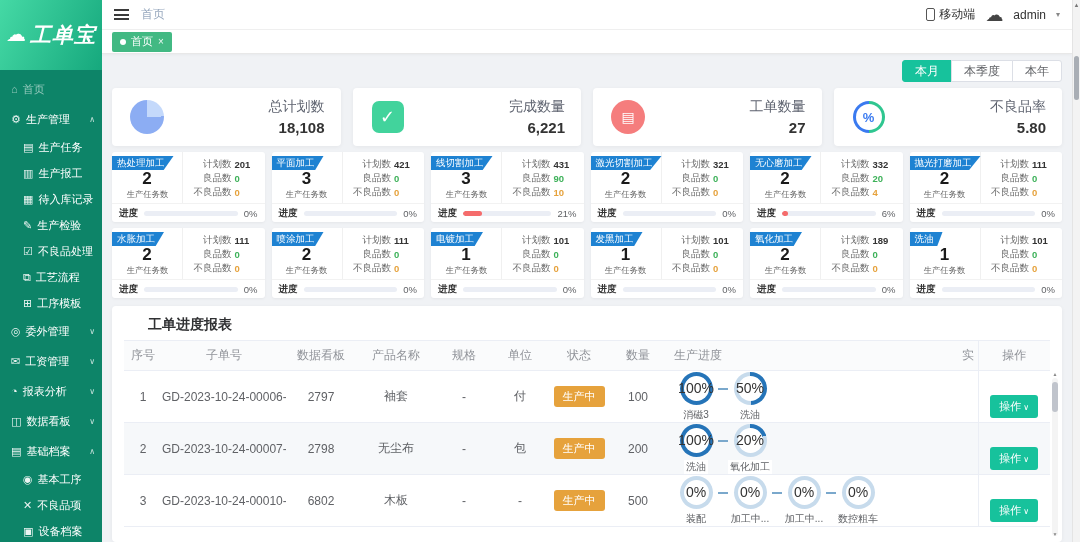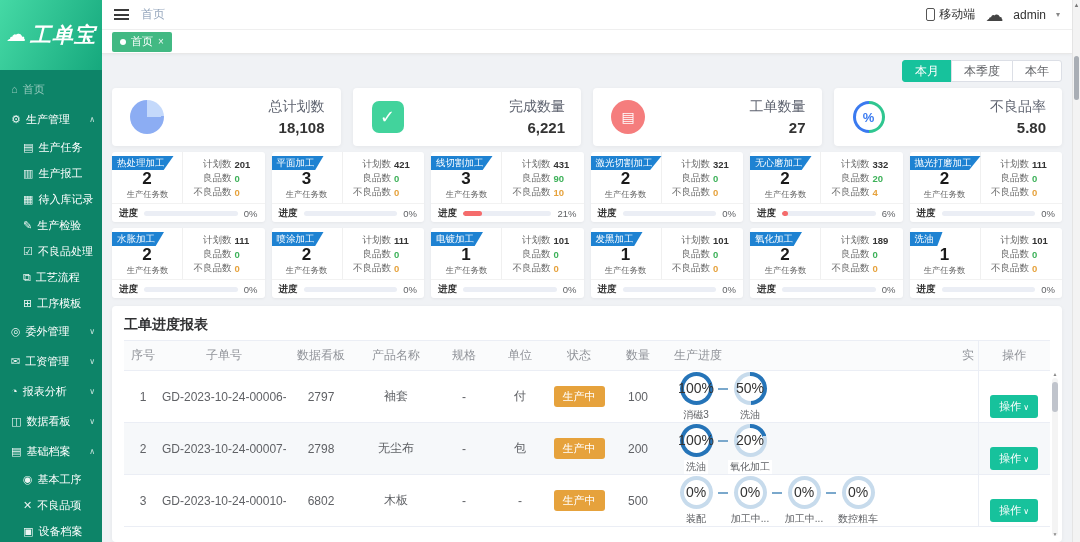--- a/index.html
+++ b/index.html
@@ -76,21 +76,21 @@
   .v-good { color:#3db159; }
   .v-bad { color:#e6a23c; }
   .pc-bottom { border-top:1px solid #f2f2f2; height:19px; display:flex; align-items:center; padding:0 7px; font-size:9.5px; flex:0 0 auto; }
   .pc-plabel { color:#333; font-weight:bold; }
   .pc-track { flex:1; height:5px; background:#ebeef5; border-radius:3px; margin:0 6px; overflow:hidden; }
   .pc-fill { --p:0; display:block; height:100%; width:calc(var(--p) * 1%); background:#f56c6c; border-radius:3px; }
   .pc-pct { color:#606266; }
 
   
   .report { margin-top:8px; background:#fff; border-radius:4px; box-shadow:0 1px 4px rgba(0,0,0,.05); flex:1; overflow:hidden; padding:10px 12px; position:relative; }
-  .rhead { display:flex; align-items:center; }
+  .rhead { display:flex; align-items:center;margin-left:24px; }
   .rtitle { font-size:14px; font-weight:bold; color:#303133; }
   .filters { margin-left:auto; display:flex; }
   .fbtn { border:1px solid #dcdfe6; background:#fff; color:#606266; font-size:11px; padding:0 9px; height:24px; line-height:22px; cursor:pointer; margin-left:-1px; white-space:nowrap; }
   .fbtn:first-child { border-radius:3px 0 0 3px; }
   .fbtn:last-child { border-radius:0 3px 3px 0; }
   .fbtn.active { background:#17c29c; border-color:#17c29c; color:#fff; position:relative; }
 
   table { margin-top:6px; width:100%; border-collapse:collapse; table-layout:fixed; font-size:12px; }
   th { height:30px; font-weight:normal; color:#909399; background:#fafbfc; border-top:1px solid #ebeef5; border-bottom:1px solid #ebeef5; text-align:center; overflow:hidden; white-space:nowrap; }
   td { height:52px; color:#606266; border-bottom:1px solid #ebeef5; text-align:center; overflow:hidden; white-space:nowrap; }

